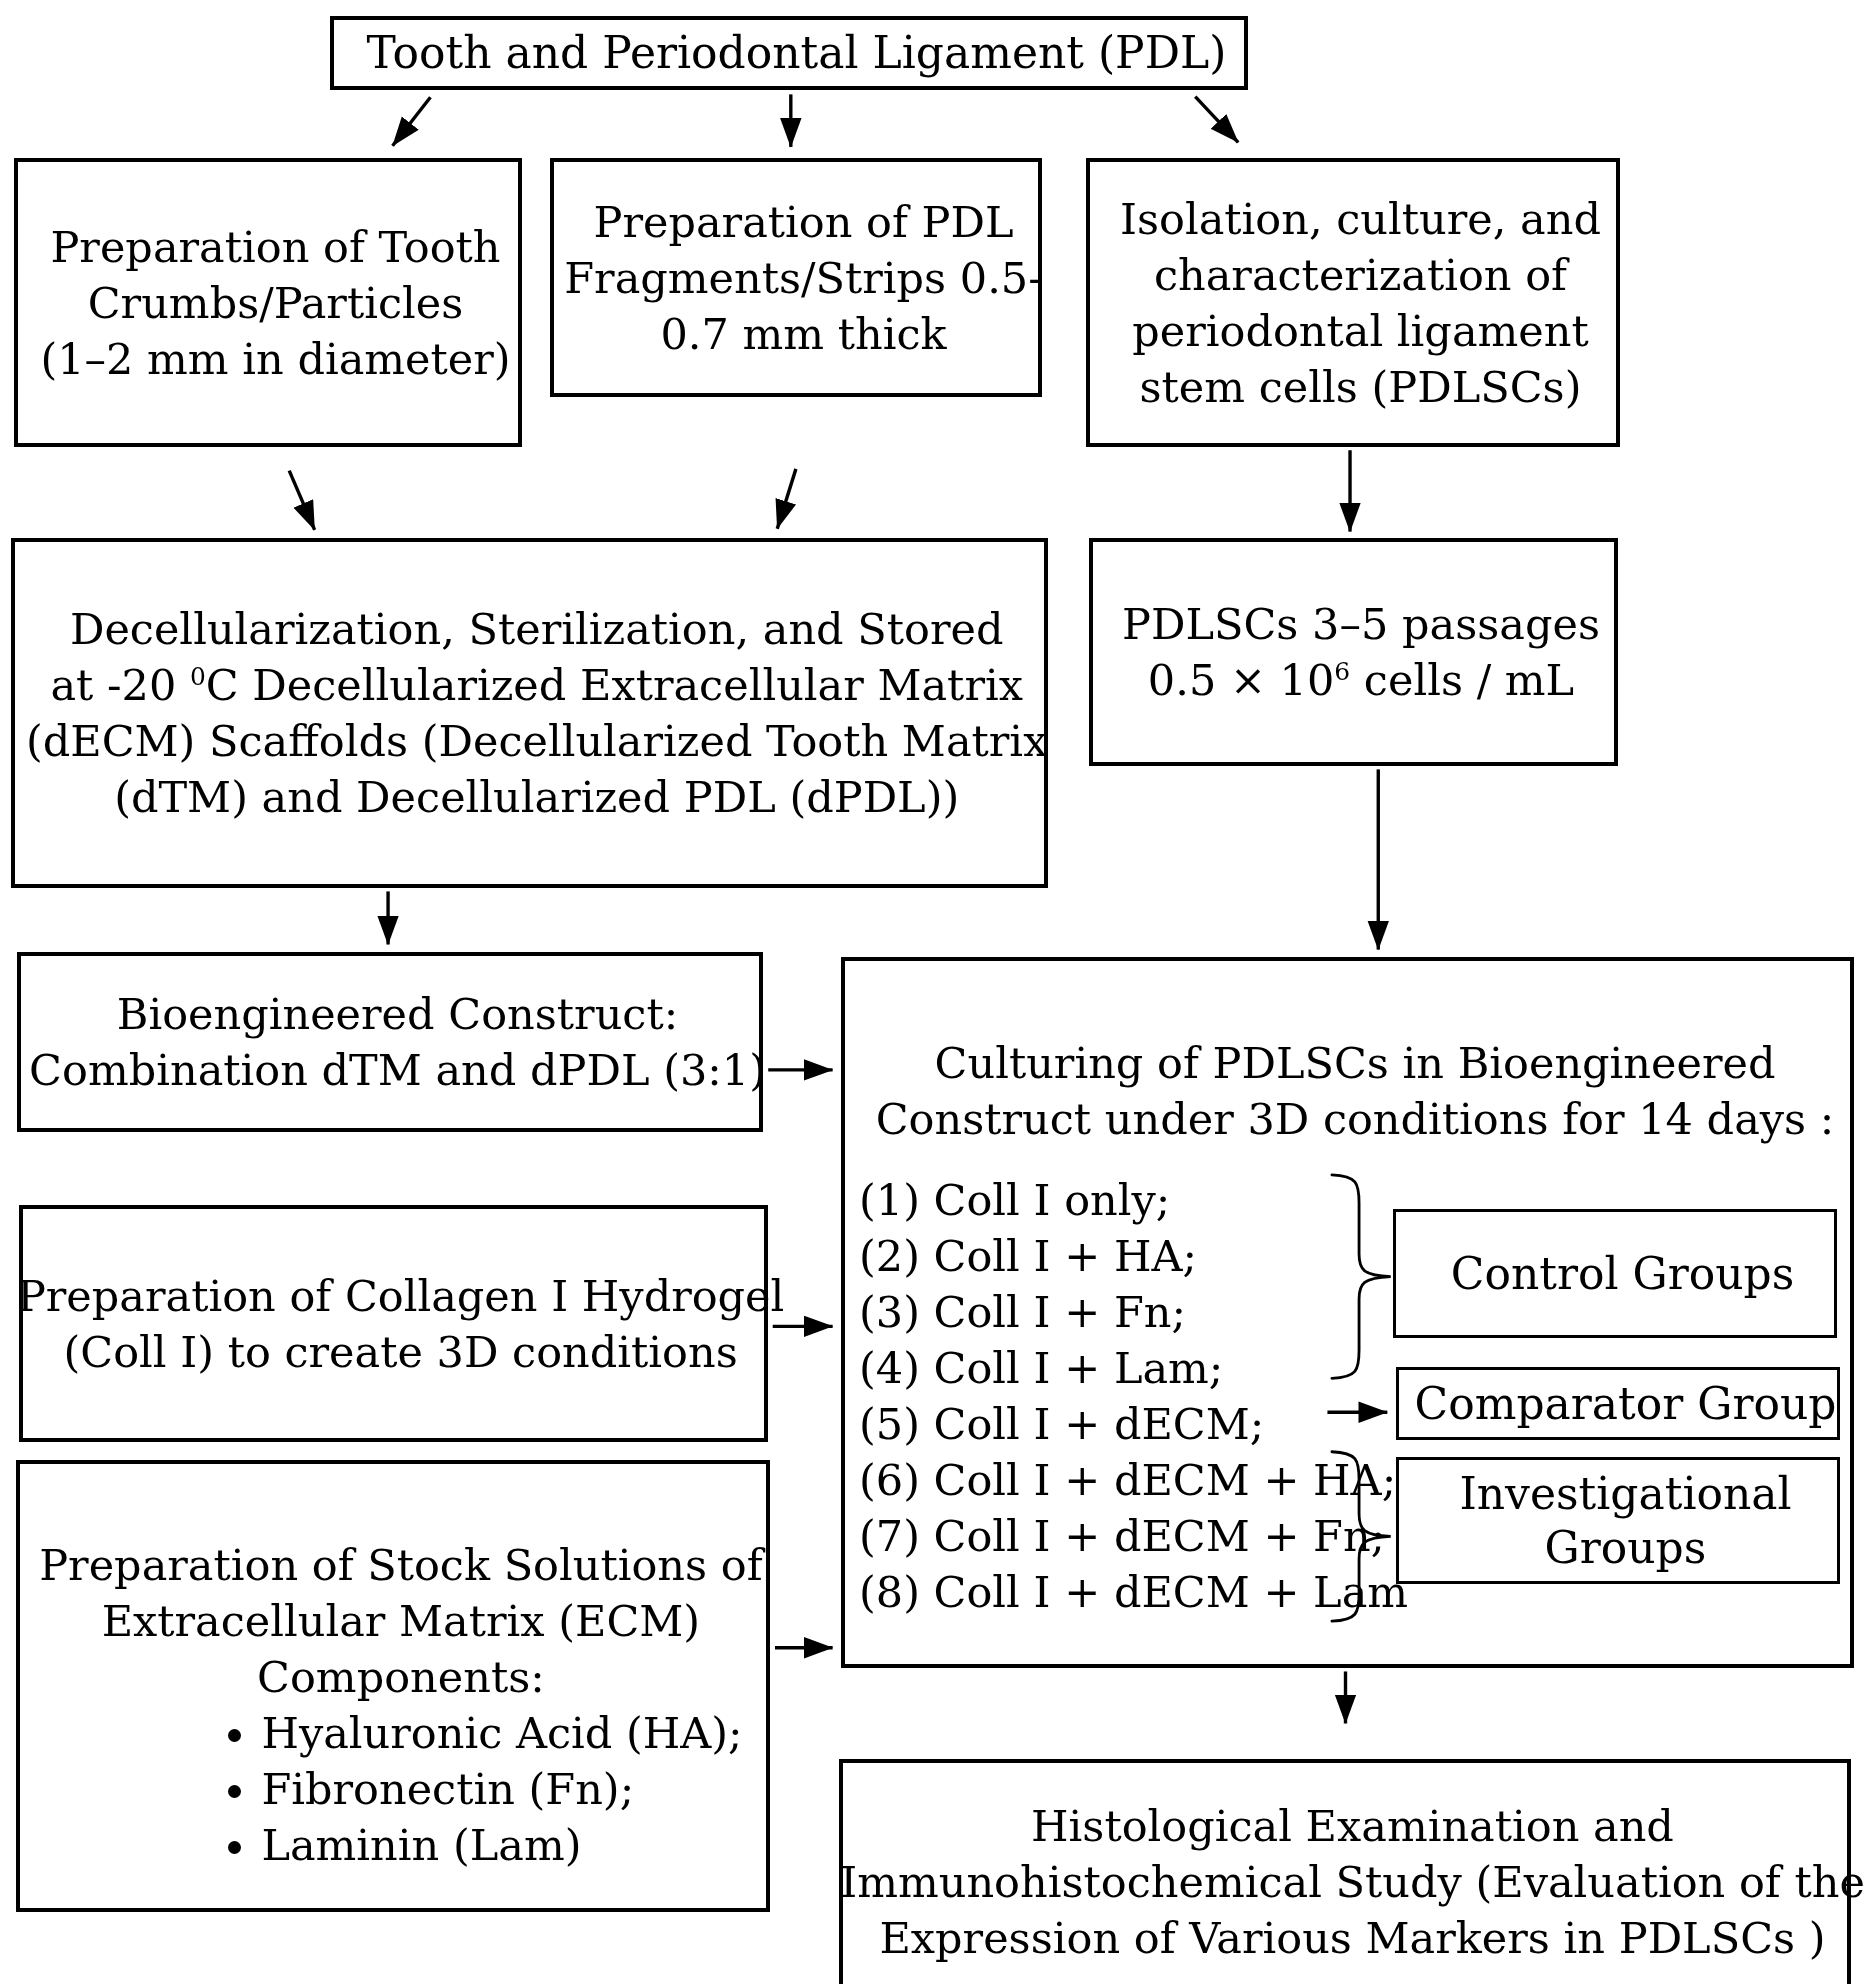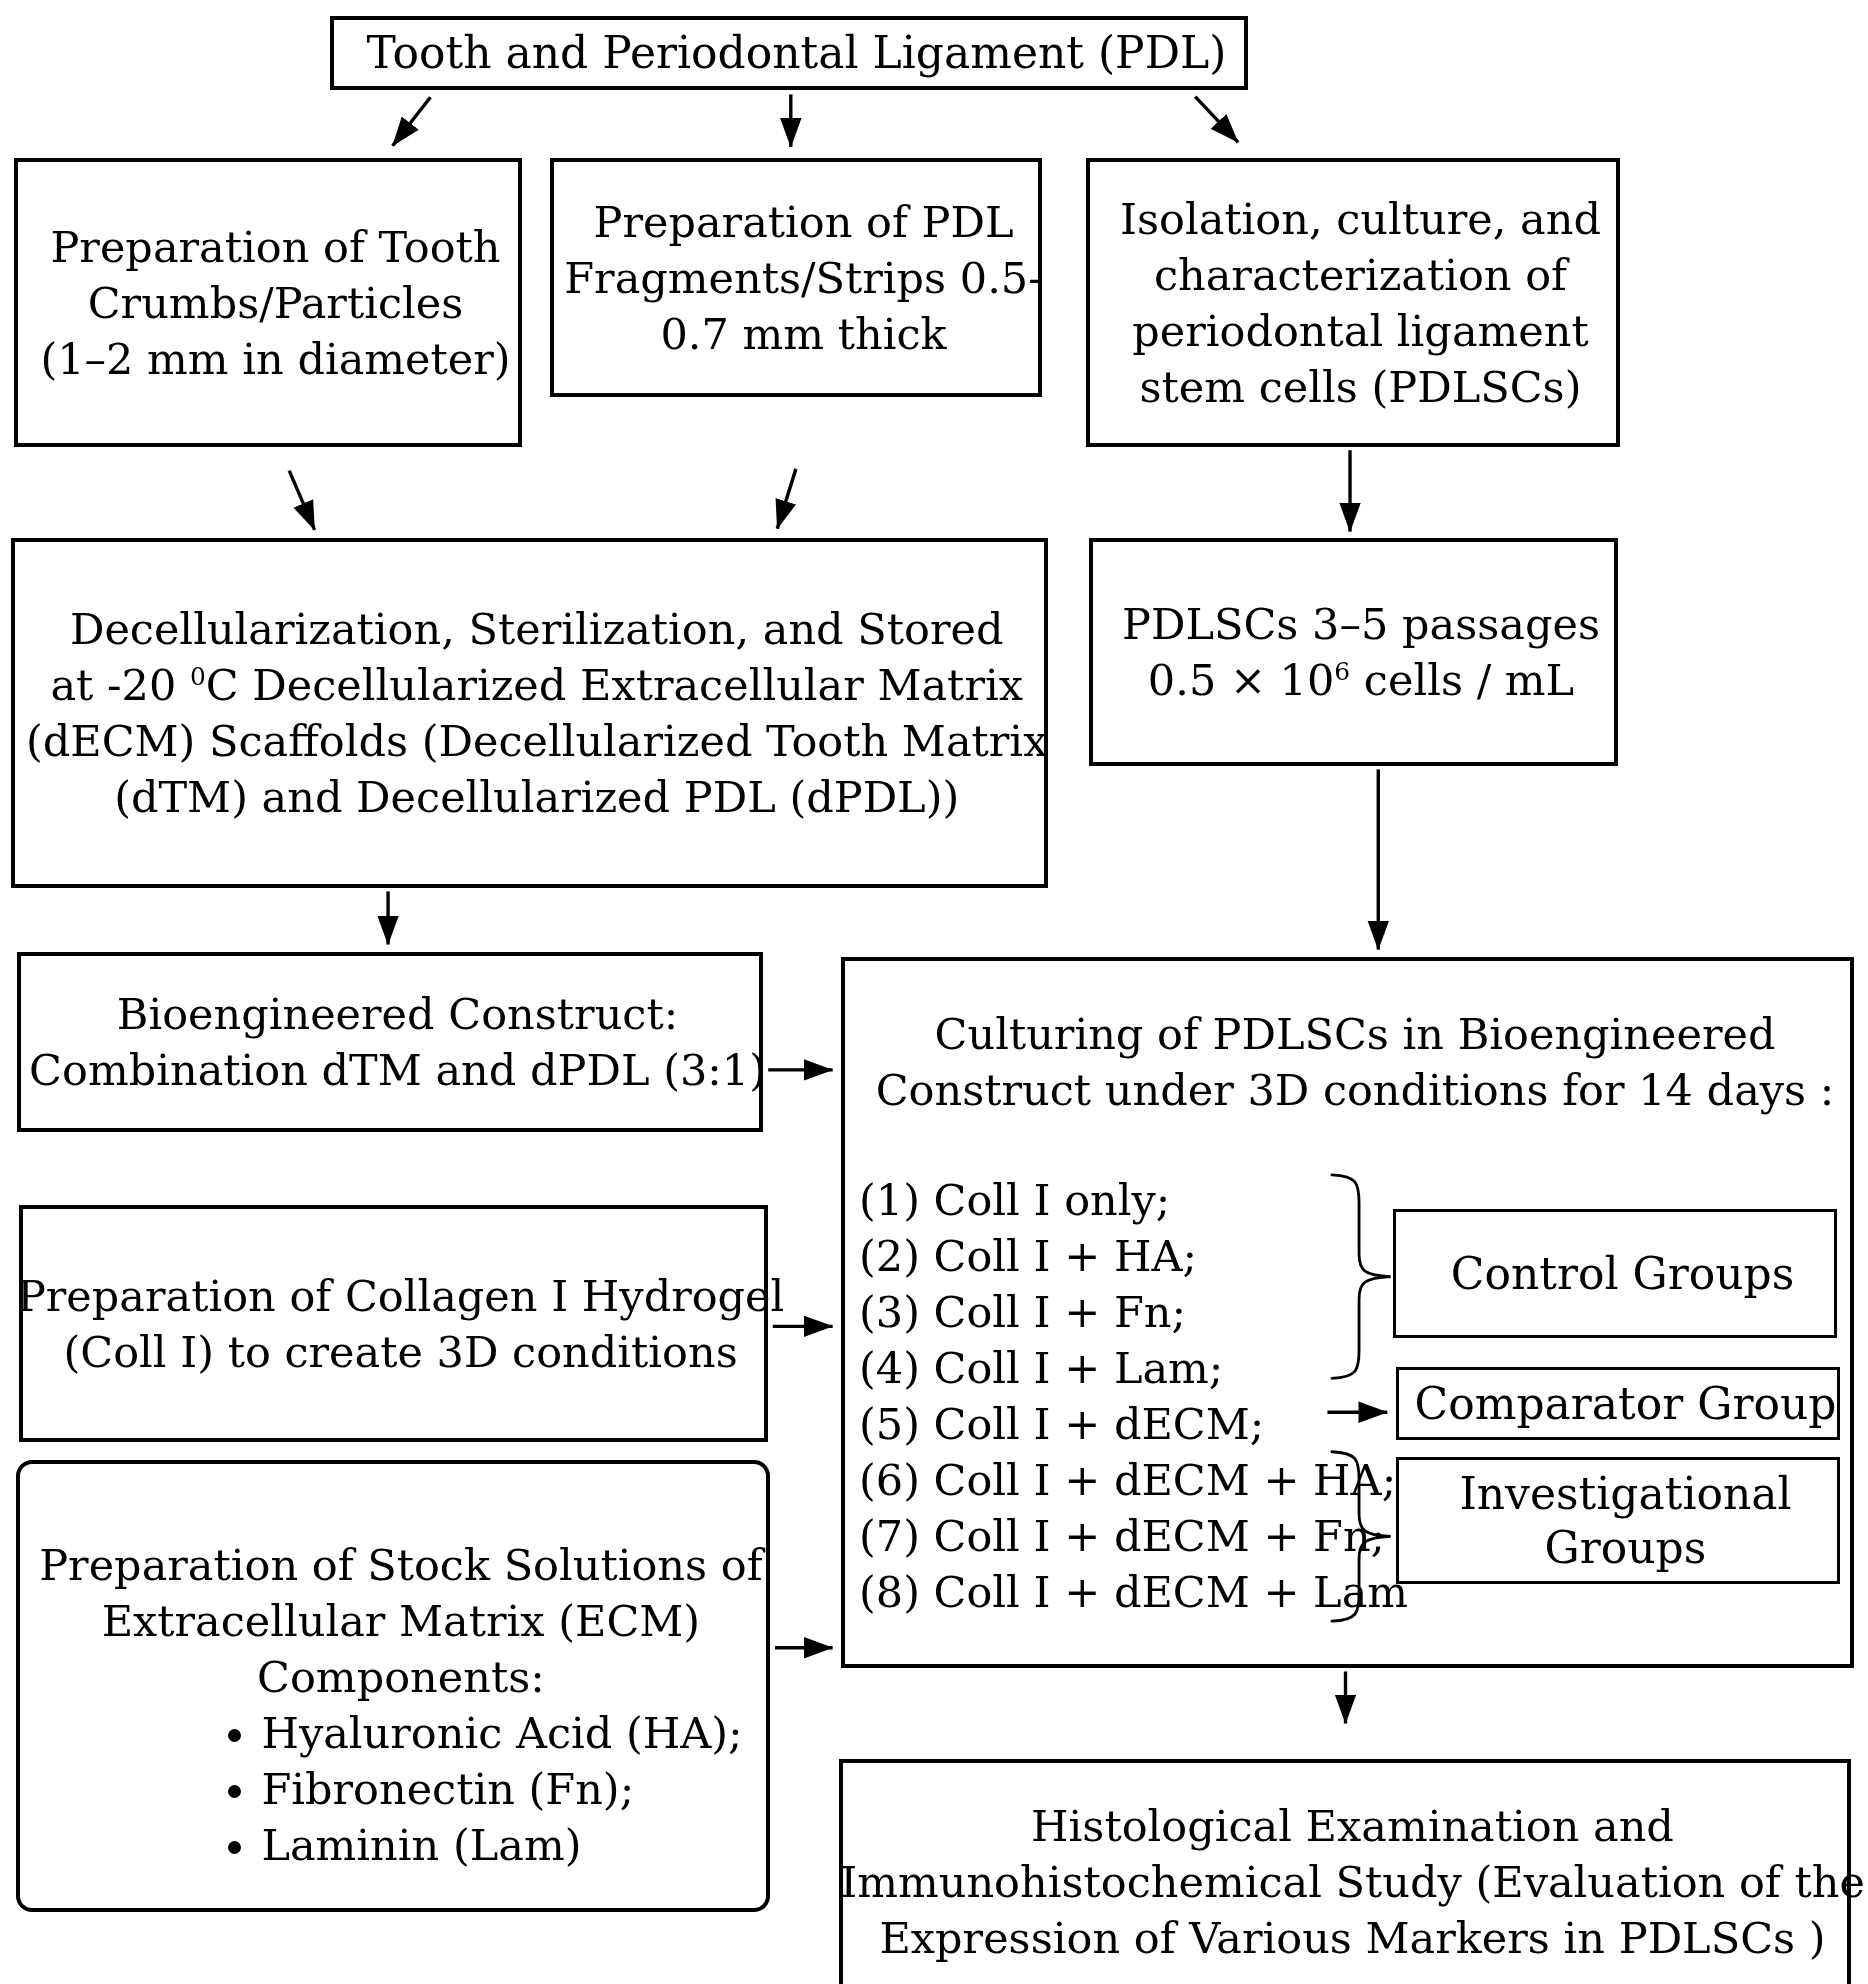--- a/index.html
+++ b/index.html
@@ -41,36 +41,35 @@
     font-size: 58%;
     vertical-align: super;
     line-height: 0;
   }
   
   .culturing {
     justify-content: flex-start;
     align-items: stretch;
   }
   .cult-title {
-    margin-top: 45px;
+    margin-top: 74px;
     text-align: center;
   }
   .cult-items {
     position: absolute;
     left: 14px;
     top: 211px;
     text-align: left;
     font-size: 43px;
     line-height: 56px;
   }
   
   .stock {
     justify-content: flex-start;
     align-items: stretch;
-    border-radius: 16px;
   }
   .stock-head {
     margin-top: 73px;
     text-align: center;
   }
   .stock-list {
     margin: 0 0 0 186px;
     padding-left: 40px;
     text-align: left;
     list-style: disc;

